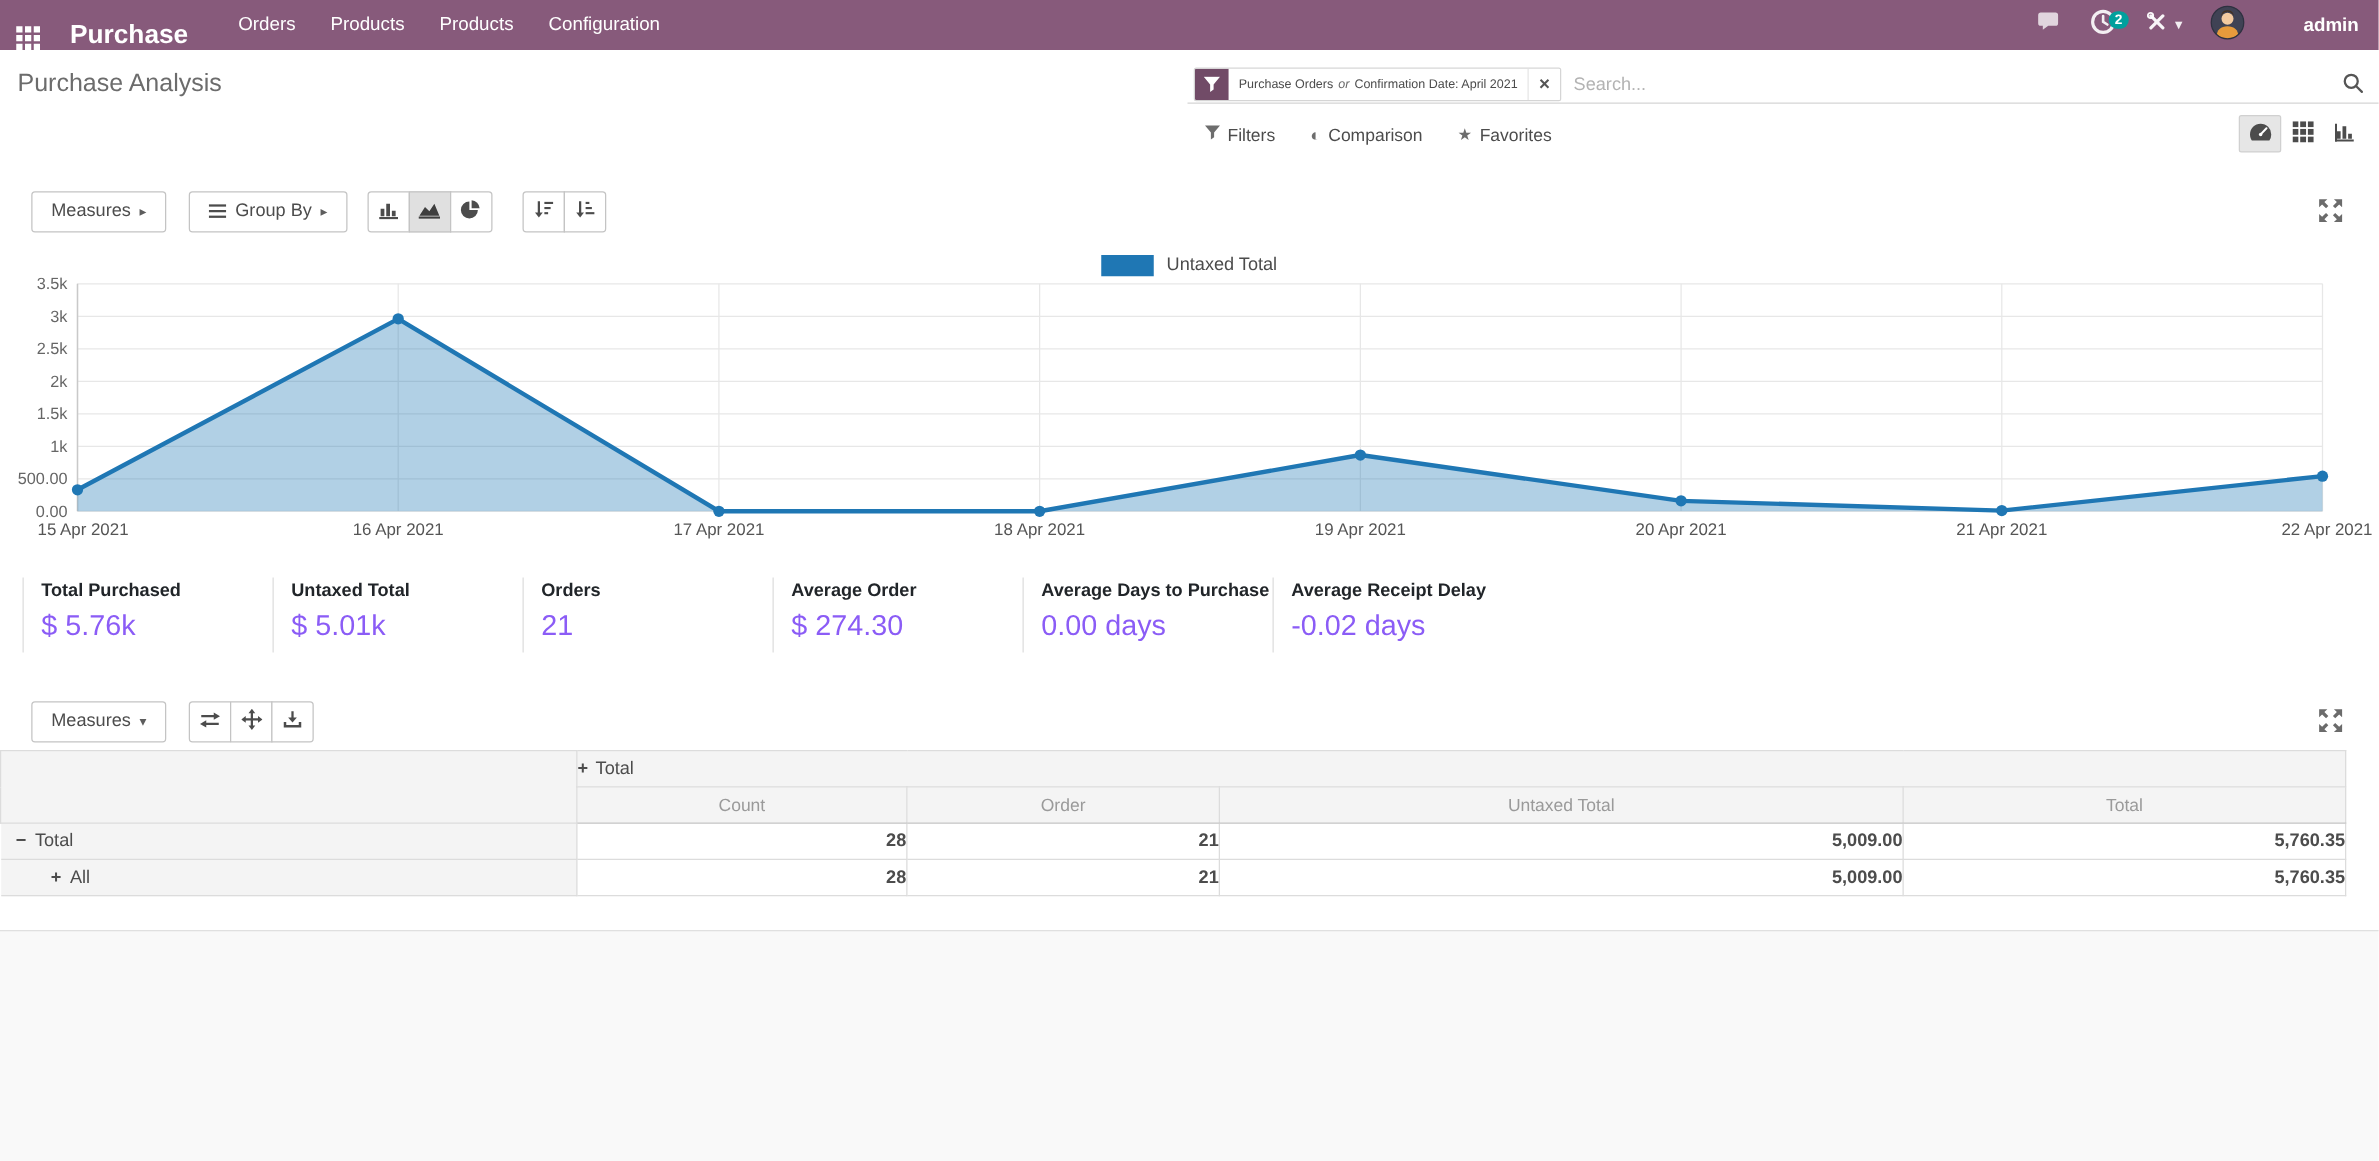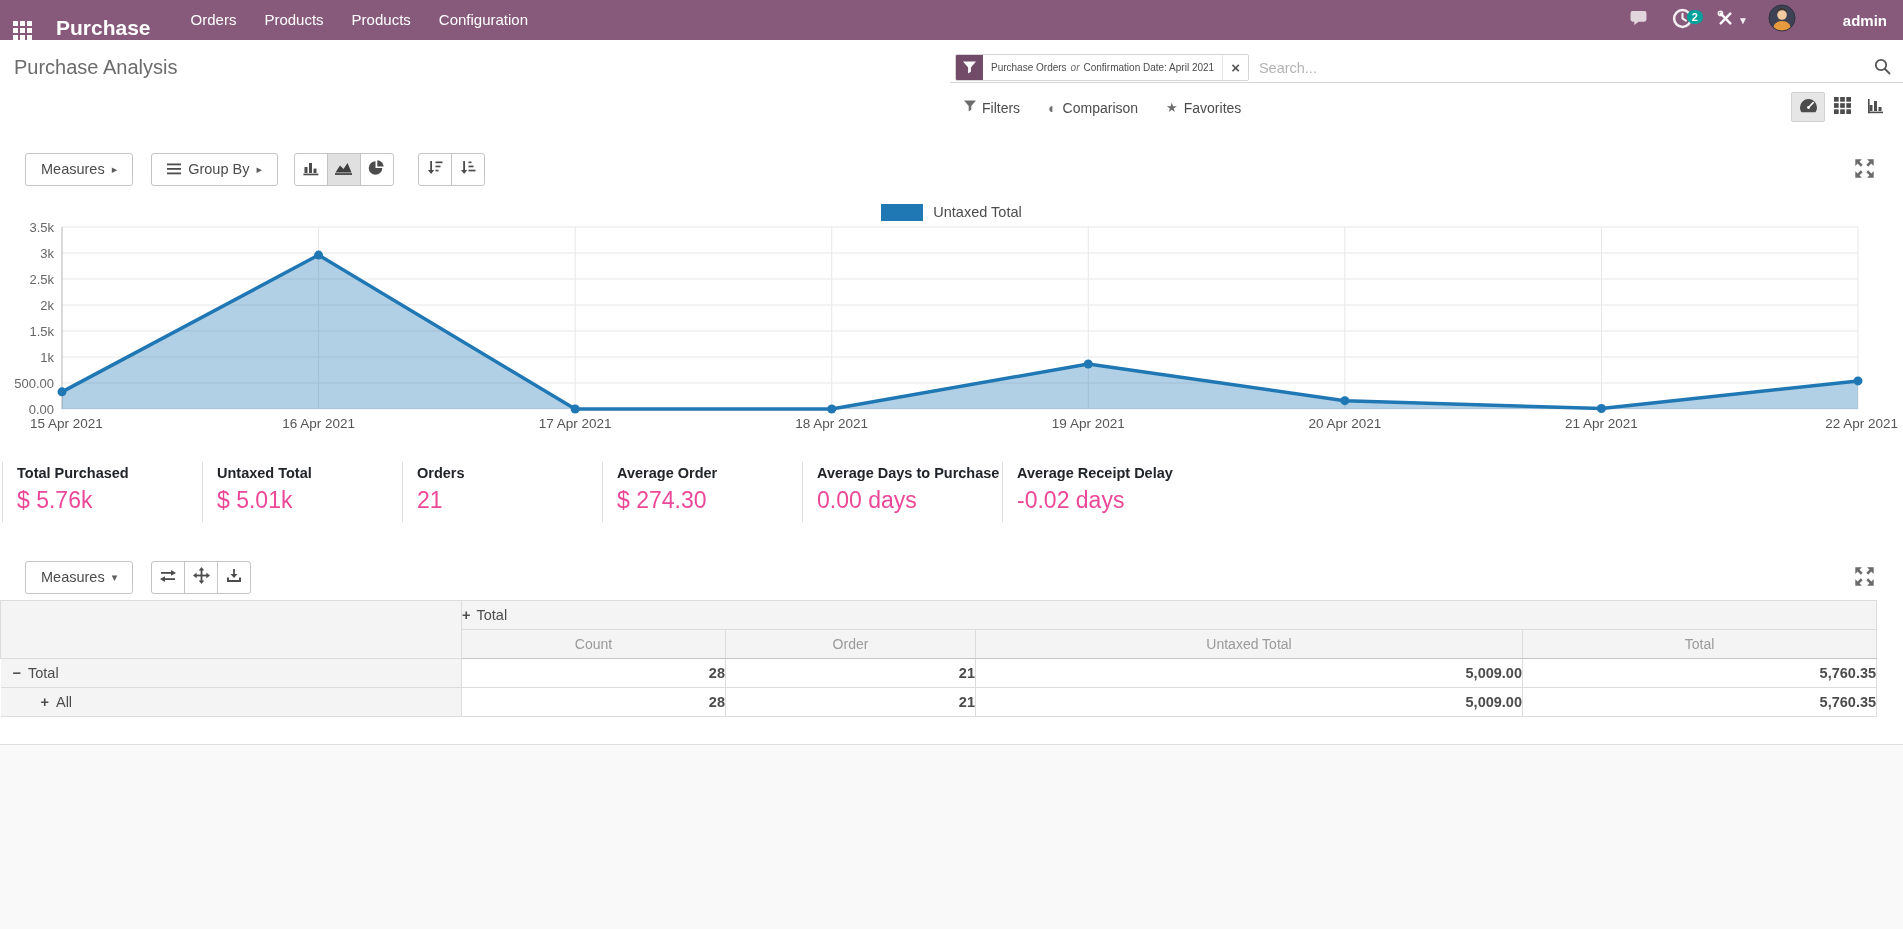--- a/index.html
+++ b/index.html
@@ -65,24 +65,24 @@
   .gap18 { width:18px; } .gap16 { width:16px; } .gap24 { width:24px; }
   .expand-corner { position:absolute; right:16px; top:6px; background:none; border:none; cursor:pointer; }
 
   
   .legend { margin-top:16px; height:20px; display:flex; align-items:center; justify-content:center; }
   .legend-swatch { width:42px; height:17px; background:#1f77b4; margin-right:10px; }
   .legend-label { font-size:14.5px; color:#4c4c4c; }
   #chart-svg { display:block; width:1903px; height:230px; }
 
   
-  .kpi-row { margin-top:10px; padding-left:2px; display:flex; }
+  .kpi-row { margin-top:10px; padding-left:18px; display:flex; }
   .kpi { width:200px; border-left:1px solid #ddd; padding:3px 0 8px 14px; white-space:nowrap; }
   .kpi-label { font-size:14.5px; font-weight:bold; color:#212529; }
-  .kpi-value { font-size:23px; color:#ec4899; margin-top:6px; }
+  .kpi-value { font-size:23px; color:#8b5cf6; margin-top:6px; }
 
   
   .pivot-toolbar { margin-top:38px; }
 
   
   .pivot-wrap { margin-top:6px; width:1876px; }
   table.pivot { border-collapse:collapse; table-layout:fixed; width:1876px; font-size:14.5px; }
   table.pivot th, table.pivot td { border:1px solid #dcdcdc; height:29px; padding:0; }
   table.pivot th { background:#f4f4f4; font-weight:normal; }
   th.corner { border-left:none; }

